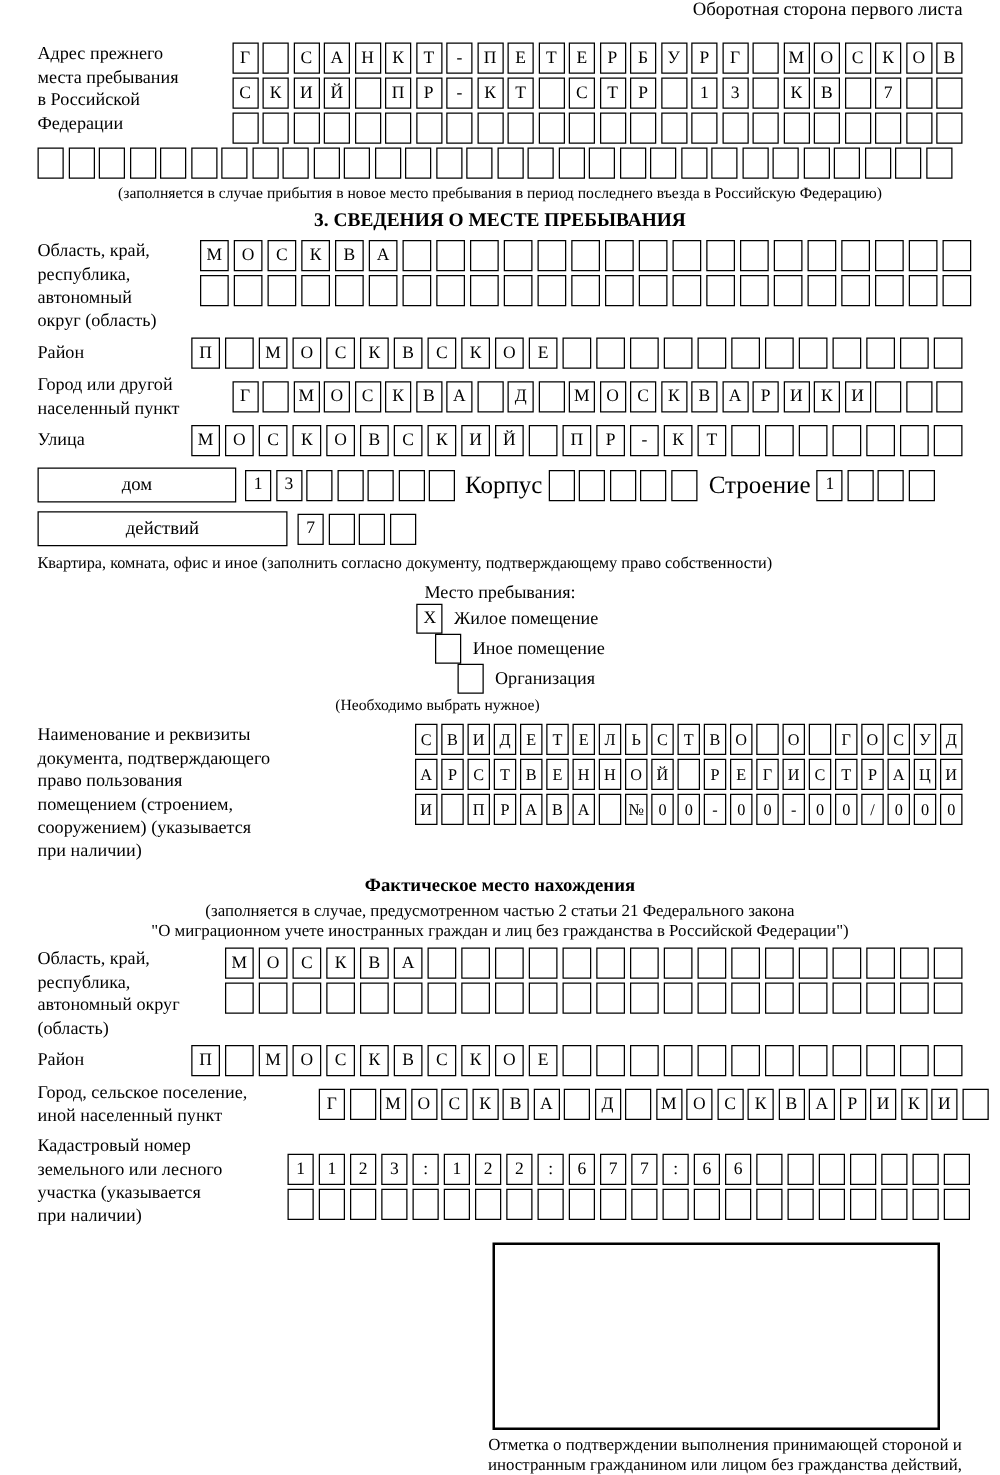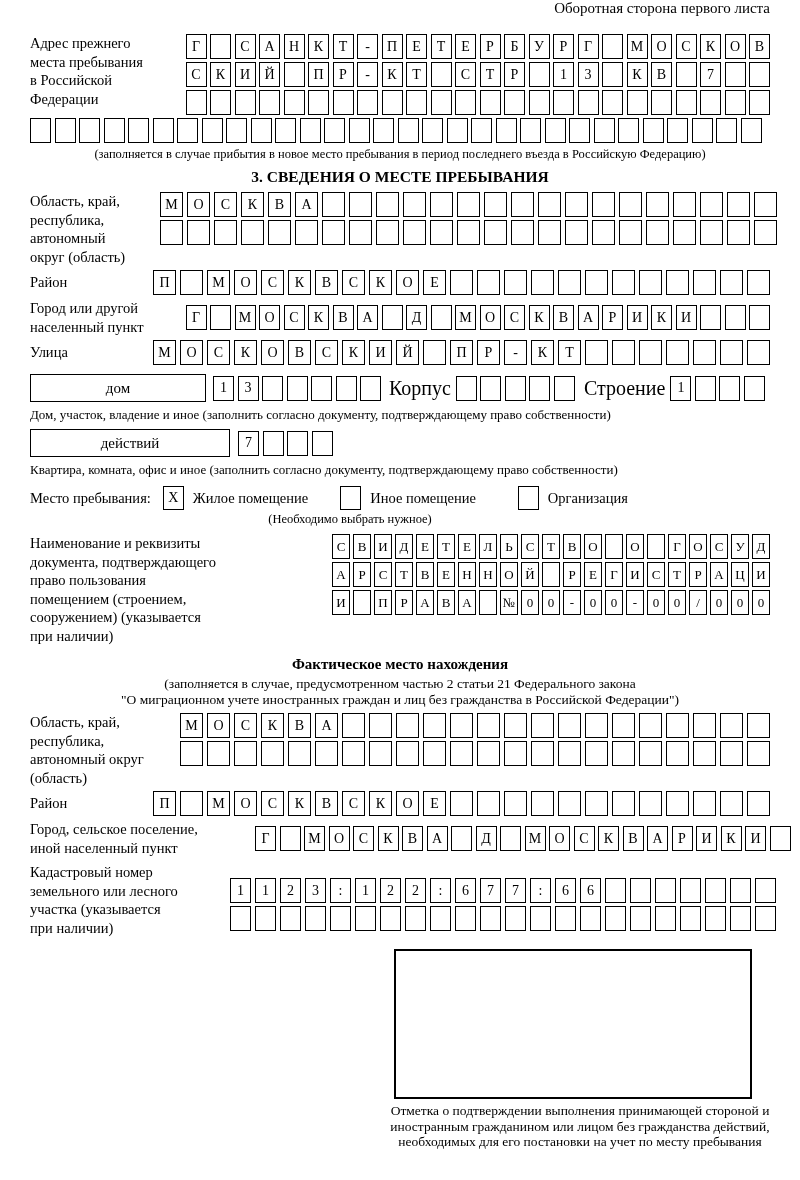--- a/index.html
+++ b/index.html
@@ -16,21 +16,21 @@
   .sz-l{gap:4px;}  .sz-l .cell{width:23px;}
   .sz-s{gap:3px;}  .sz-s .cell{width:18px;font-size:13px;}
   .sz-k{gap:4px;}  .sz-k .cell{width:21px;}
   .note-c{font-size:12.5px;line-height:14px;text-align:center;margin-top:4px;}
   .sec-title{font-size:15.5px;font-weight:bold;text-align:center;margin-top:7px;line-height:18px;}
   .mt4{margin-top:4px;} .mt6{margin-top:6px;} .mt8{margin-top:8px;}
   .labelbox{border:1.8px solid #000;height:28px;box-sizing:border-box;display:flex;align-items:center;justify-content:center;font-size:15px;}
   .house-row{display:flex;align-items:center;margin-top:9px;}
   .inline-lbl{font-size:20px;}
   .note-l{font-size:13px;line-height:15px;margin-top:5px;}
-  .stay-row{display:flex;align-items:center;margin-top:9px;font-size:14.5px;}
+  .stay-row{display:flex;align-items:center;margin-top:9px;font-size:14.5px;flex-direction:column;}
   .chk{border:1.8px solid #000;width:21px;height:24px;box-sizing:border-box;display:flex;align-items:center;justify-content:center;font-size:14px;}
   .opt{display:flex;align-items:center;gap:9px;}
   .fact-title{font-size:15px;font-weight:bold;text-align:center;margin-top:10px;line-height:18px;}
   .fact-note{font-size:13.5px;line-height:15.5px;text-align:center;}
   .stamp-box{margin-left:364px;width:358px;height:150px;border:2px solid #000;box-sizing:border-box;margin-top:12px;}
   .stamp-cap{margin-left:330px;width:440px;text-align:center;font-size:13.5px;line-height:15.5px;margin-top:4px;}
   .cad-offset{margin-top:15px;}
 </style>
 </head>
 <body>
@@ -303,21 +303,21 @@
         <span class="cell"></span>
         <span class="cell"></span>
         <span class="cell"></span>
         <span class="cell"></span>
         <span class="cell"></span>
         <span class="cell"></span>
       </div>
   </div>
 
   <div class="house-row">
-    <div class="labelbox" style="width:176px;">дом</div>
+    <div class="labelbox" style="width:159px;">дом</div>
     <div class="cellrow sz-m" style="margin-left:7px;">
         <span class="cell">1</span>
         <span class="cell">3</span>
         <span class="cell"></span>
         <span class="cell"></span>
         <span class="cell"></span>
         <span class="cell"></span>
         <span class="cell"></span>
       </div>
     <div class="inline-lbl" style="margin-left:8px;">Корпус</div>
@@ -329,21 +329,20 @@
         <span class="cell"></span>
       </div>
     <div class="inline-lbl" style="margin-left:9px;">Строение</div>
     <div class="cellrow sz-m" style="margin-left:5px;">
         <span class="cell">1</span>
         <span class="cell"></span>
         <span class="cell"></span>
         <span class="cell"></span>
       </div>
   </div>
-  <div class="note-l">Дом, участок, владение и иное (заполнить согласно документу, подтверждающему право собственности)</div>
 
   <div class="house-row" style="margin-top:7px;">
     <div class="labelbox" style="width:200px;">действий</div>
     <div class="cellrow sz-m" style="margin-left:8px;">
         <span class="cell">7</span>
         <span class="cell"></span>
         <span class="cell"></span>
         <span class="cell"></span>
       </div>
   </div>

